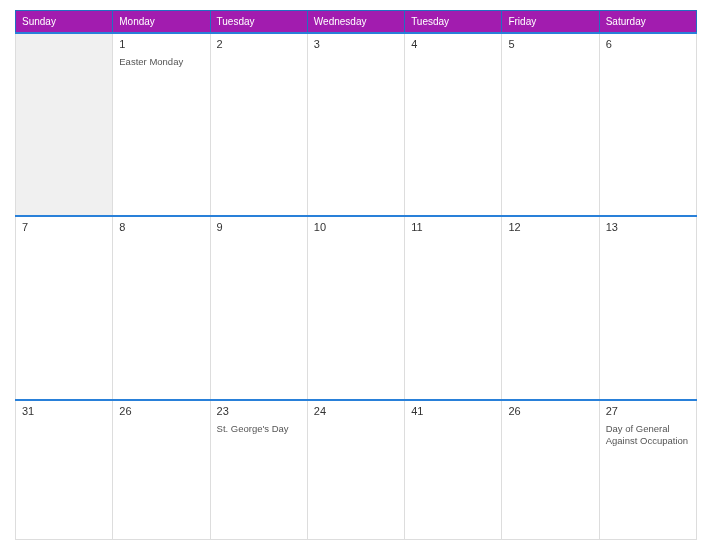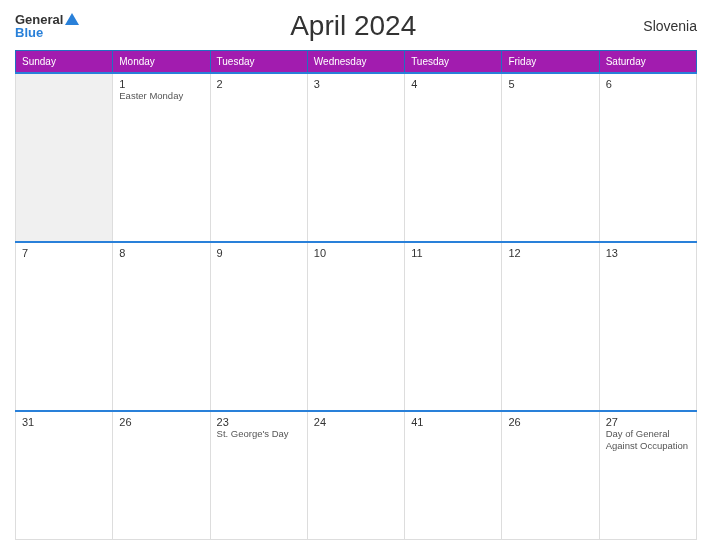--- a/index.html
+++ b/index.html
@@ -96,44 +96,33 @@
       height: 55px;
     }
     .day-num {
       font-size: 11px;
       color: #333;
       display: block;
     }
     .holiday {
       font-size: 9.5px;
       color: #555;
-      margin-top: 0;
+      margin-top: 6px;
       display: block;
       line-height: 1.3;
     }
     .empty-cell {
       background: #f0f0f0;
       border-top: 2px solid #2980d9;
     }
   </style>
 </head>
 <body>
 
 <div class="page">
-  <div class="header">
-    <div class="logo-wrapper">
-      <div class="logo-top-row">
-        <span class="logo-text-general">General</span>
-        <div class="logo-triangle"></div>
-      </div>
-      <span class="logo-text-blue">Blue</span>
-    </div>
-    <h1 class="title">April 2024</h1>
-    <span class="country">Slovenia</span>
-  </div>
 
   <table class="calendar">
     <thead>
       <tr>
         <th>Sunday</th>
         <th>Monday</th>
         <th>Tuesday</th>
         <th>Wednesday</th>
         <th>Tuesday</th>
         <th>Friday</th>

